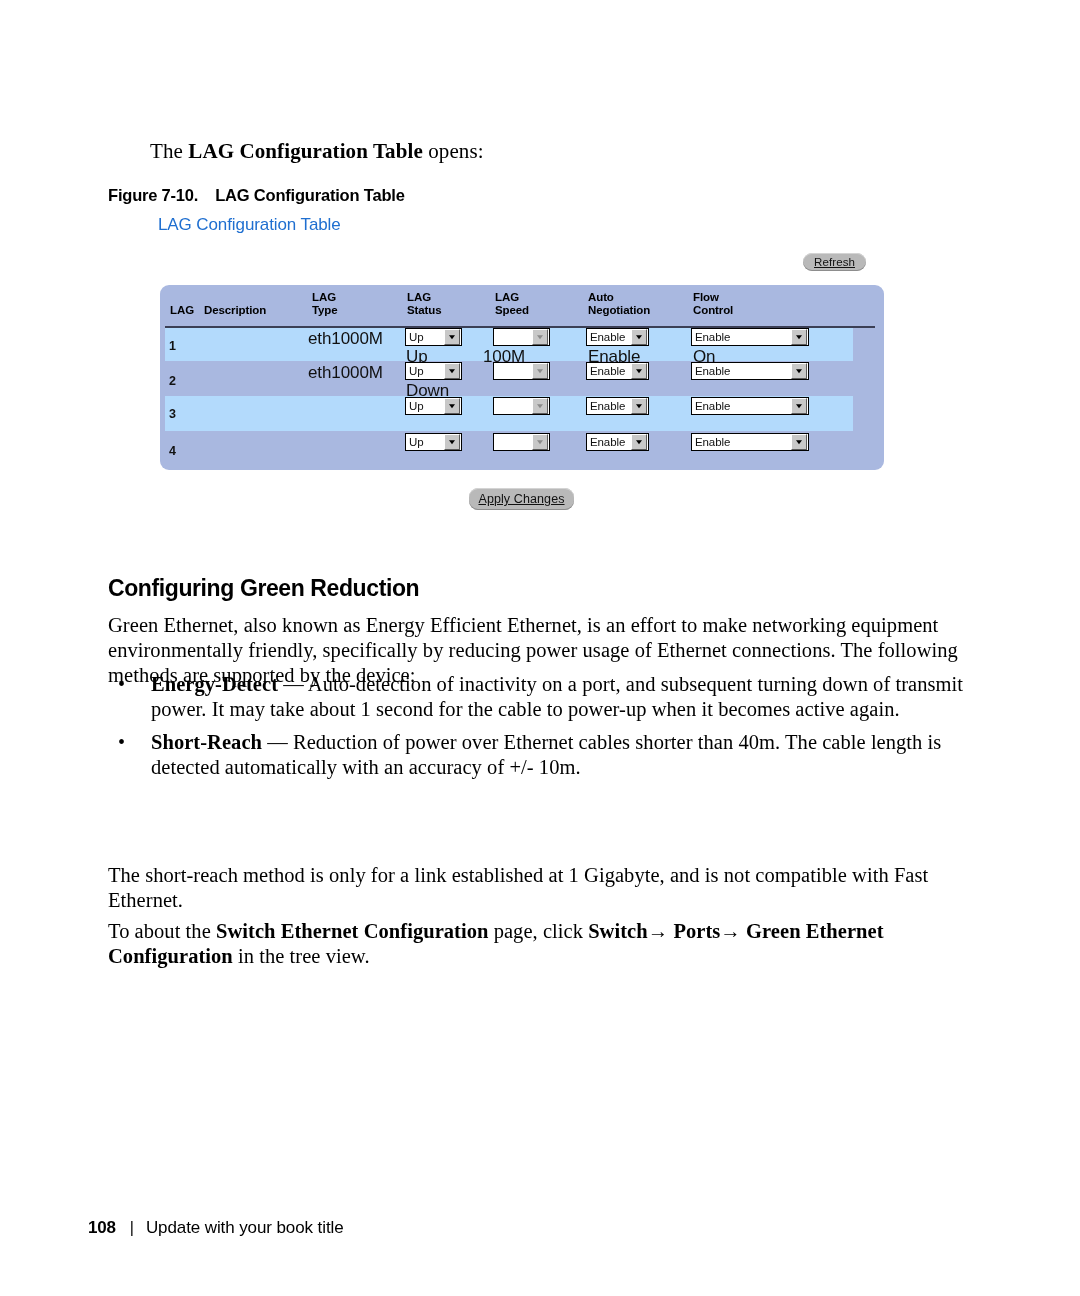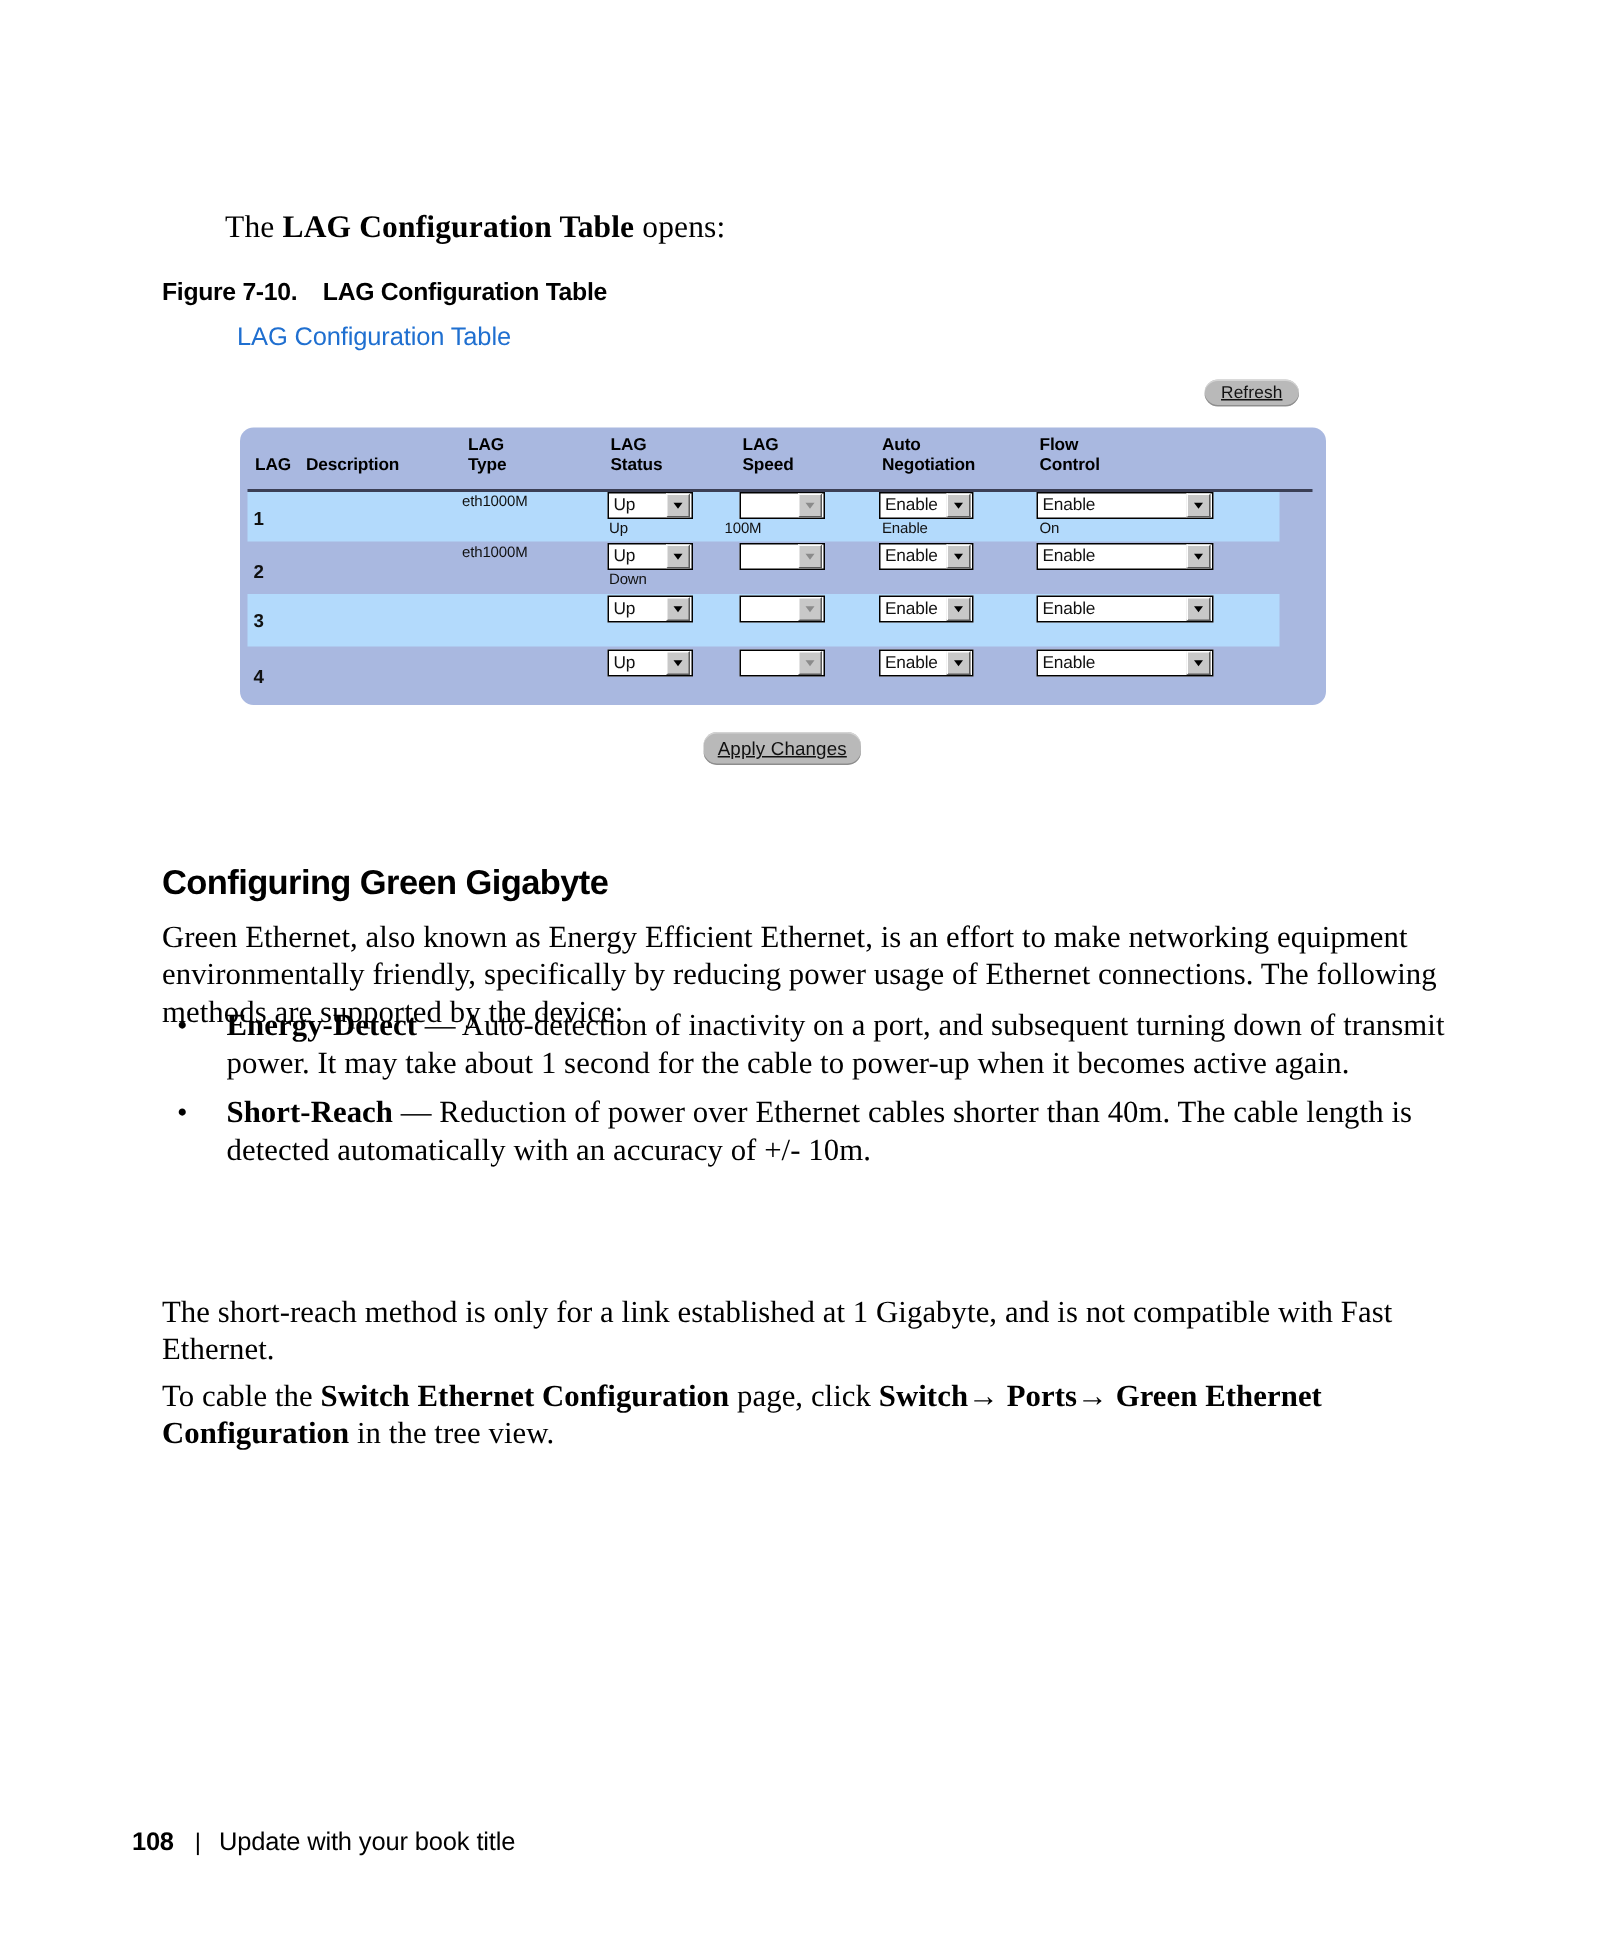--- a/index.html
+++ b/index.html
@@ -164,21 +164,21 @@
   }
   .r1 { top: 43px;  height: 33px; }
   .r2 { top: 76px;  height: 35px; }
   .r3 { top: 111px; height: 35px; }
   .r4 { top: 146px; height: 34px; }
   .r1 .row-stripe, .r3 .row-stripe { top: 0; bottom: 0; }
 
   .cell {
     position: absolute;
     font-family: "Liberation Sans", sans-serif;
-    font-size: 10px;
+    font-size: 17px;
     color: #111111;
     letter-spacing: -0.1px;
     white-space: nowrap;
   }
   .c-idx {
     left: 9px;
     font-weight: bold;
     font-size: 12.5px;
   }
   .c-type  { left: 148px; }
@@ -439,35 +439,35 @@
             <span class="sel-arrow"></span>
           </div>
         </div>
 
       </div>
     </div>
 
     <div class="win-btn btn-apply">Apply Changes</div>
   </div>
 
-  <h2 class="h2">Configuring Green Gigabyte</h2>
+  <h2 class="h2">Configuring Green Reduction</h2>
 
   <p class="para p1">Green Ethernet, also known as Energy Efficient Ethernet, is an effort to make networking equipment environmentally friendly, specifically by reducing power usage of Ethernet connections. The following methods are supported by the device:</p>
 
   <div class="bullet-list">
     <div class="bullet-item">
       <span class="dot">•</span><span class="lead">Energy-Detect</span><span> — Auto-detection of inactivity on a port, and subsequent turning down of transmit power. It may take about 1 second for the cable to power-up when it becomes active again.</span>
     </div>
     <div class="bullet-item">
       <span class="dot">•</span><span class="lead">Short-Reach</span><span> — Reduction of power over Ethernet cables shorter than 40m. The cable length is detected automatically with an accuracy of +/- 10m.</span>
     </div>
   </div>
 
   <p class="para p3">The short-reach method is only for a link established at 1 Gigabyte, and is not compatible with Fast Ethernet.</p>
-  <p class="para p4"><span>To cable the </span><b>Switch Ethernet Configuration</b><span> page, click </span><b>Switch→ Ports→ Green Ethernet Configuration</b><span> in the tree view.</span></p>
+  <p class="para p4"><span>To about the </span><b>Switch Ethernet Configuration</b><span> page, click </span><b>Switch→ Ports→ Green Ethernet Configuration</b><span> in the tree view.</span></p>
 
   <div class="footer">
     <span class="pg">108</span>
     <span class="sep">|</span>
     <span class="ftxt">Update with your book title</span>
   </div>
 
 </div>
 
 </body></html>

